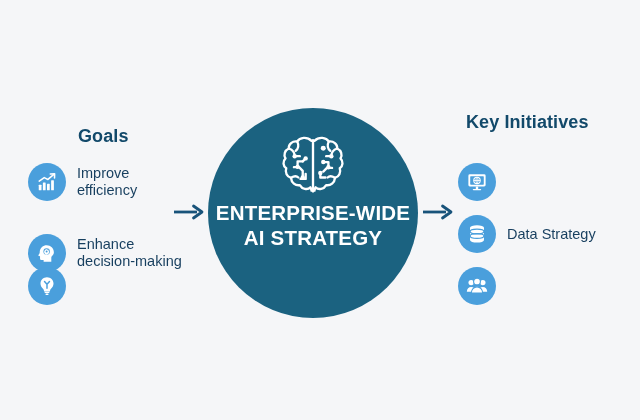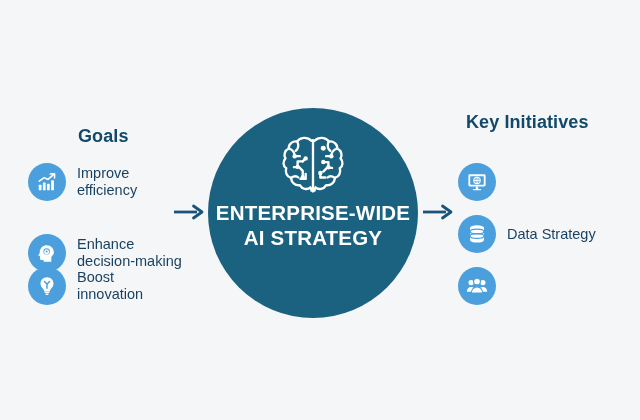--- a/index.html
+++ b/index.html
@@ -142,22 +142,20 @@
 
   <div class="item-row" id="goal-row-2">
     <span class="item-icon">
       <svg width="22" height="22" viewBox="0 0 24 24" fill="none">
         <path d="M12 2.4c-4 0-7.1 3.1-7.1 6.9 0 2.4 1.2 4.2 2.5 5.5.8.8 1.2 1.4 1.3 2.3l.1 1h6.4l.1-1c.1-.9.5-1.5 1.3-2.3 1.3-1.3 2.5-3.1 2.5-5.5 0-3.8-3.1-6.9-7.1-6.9z" fill="#ffffff"></path>
         <rect x="9.4" y="18.2" width="5.2" height="1.5" rx="0.7" fill="#ffffff"></rect>
         <rect x="10.3" y="20.3" width="3.4" height="1.4" rx="0.7" fill="#ffffff"></rect>
         <path d="M9.3 7.2 L12 10.2 L14.7 7.2 M12 10.2 L12 14.4" stroke="#4a9fdc" stroke-width="1.6" stroke-linecap="round" stroke-linejoin="round" fill="none"></path>
       </svg>
     </span>
-    <span class="item-label">Boost
-innovation</span>
   </div>
 
   <svg class="flow-arrow" id="arrow-left" viewBox="0 0 34 20">
     <path d="M2 10 H25" stroke="#18537a" stroke-width="2.8" stroke-linecap="butt"></path>
     <path d="M21.5 4 L30 10 L21.5 16" stroke="#18537a" stroke-width="2.8" fill="none" stroke-linecap="round" stroke-linejoin="round"></path>
   </svg>
 
   <div id="center-circle">
     <svg id="brain-icon" viewBox="0 0 100 90">
       <g fill="none" stroke="#ffffff" stroke-width="3.2" stroke-linecap="round" stroke-linejoin="round">

